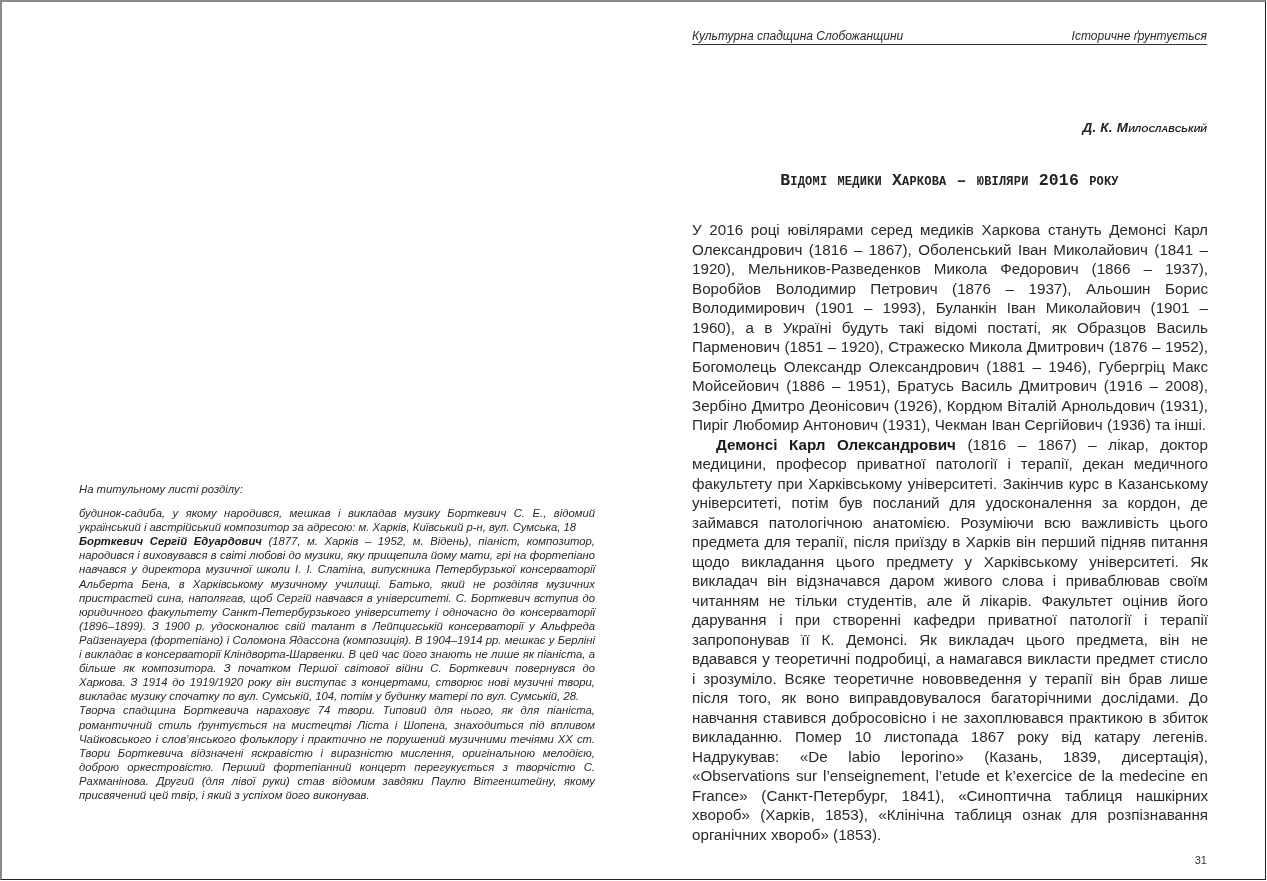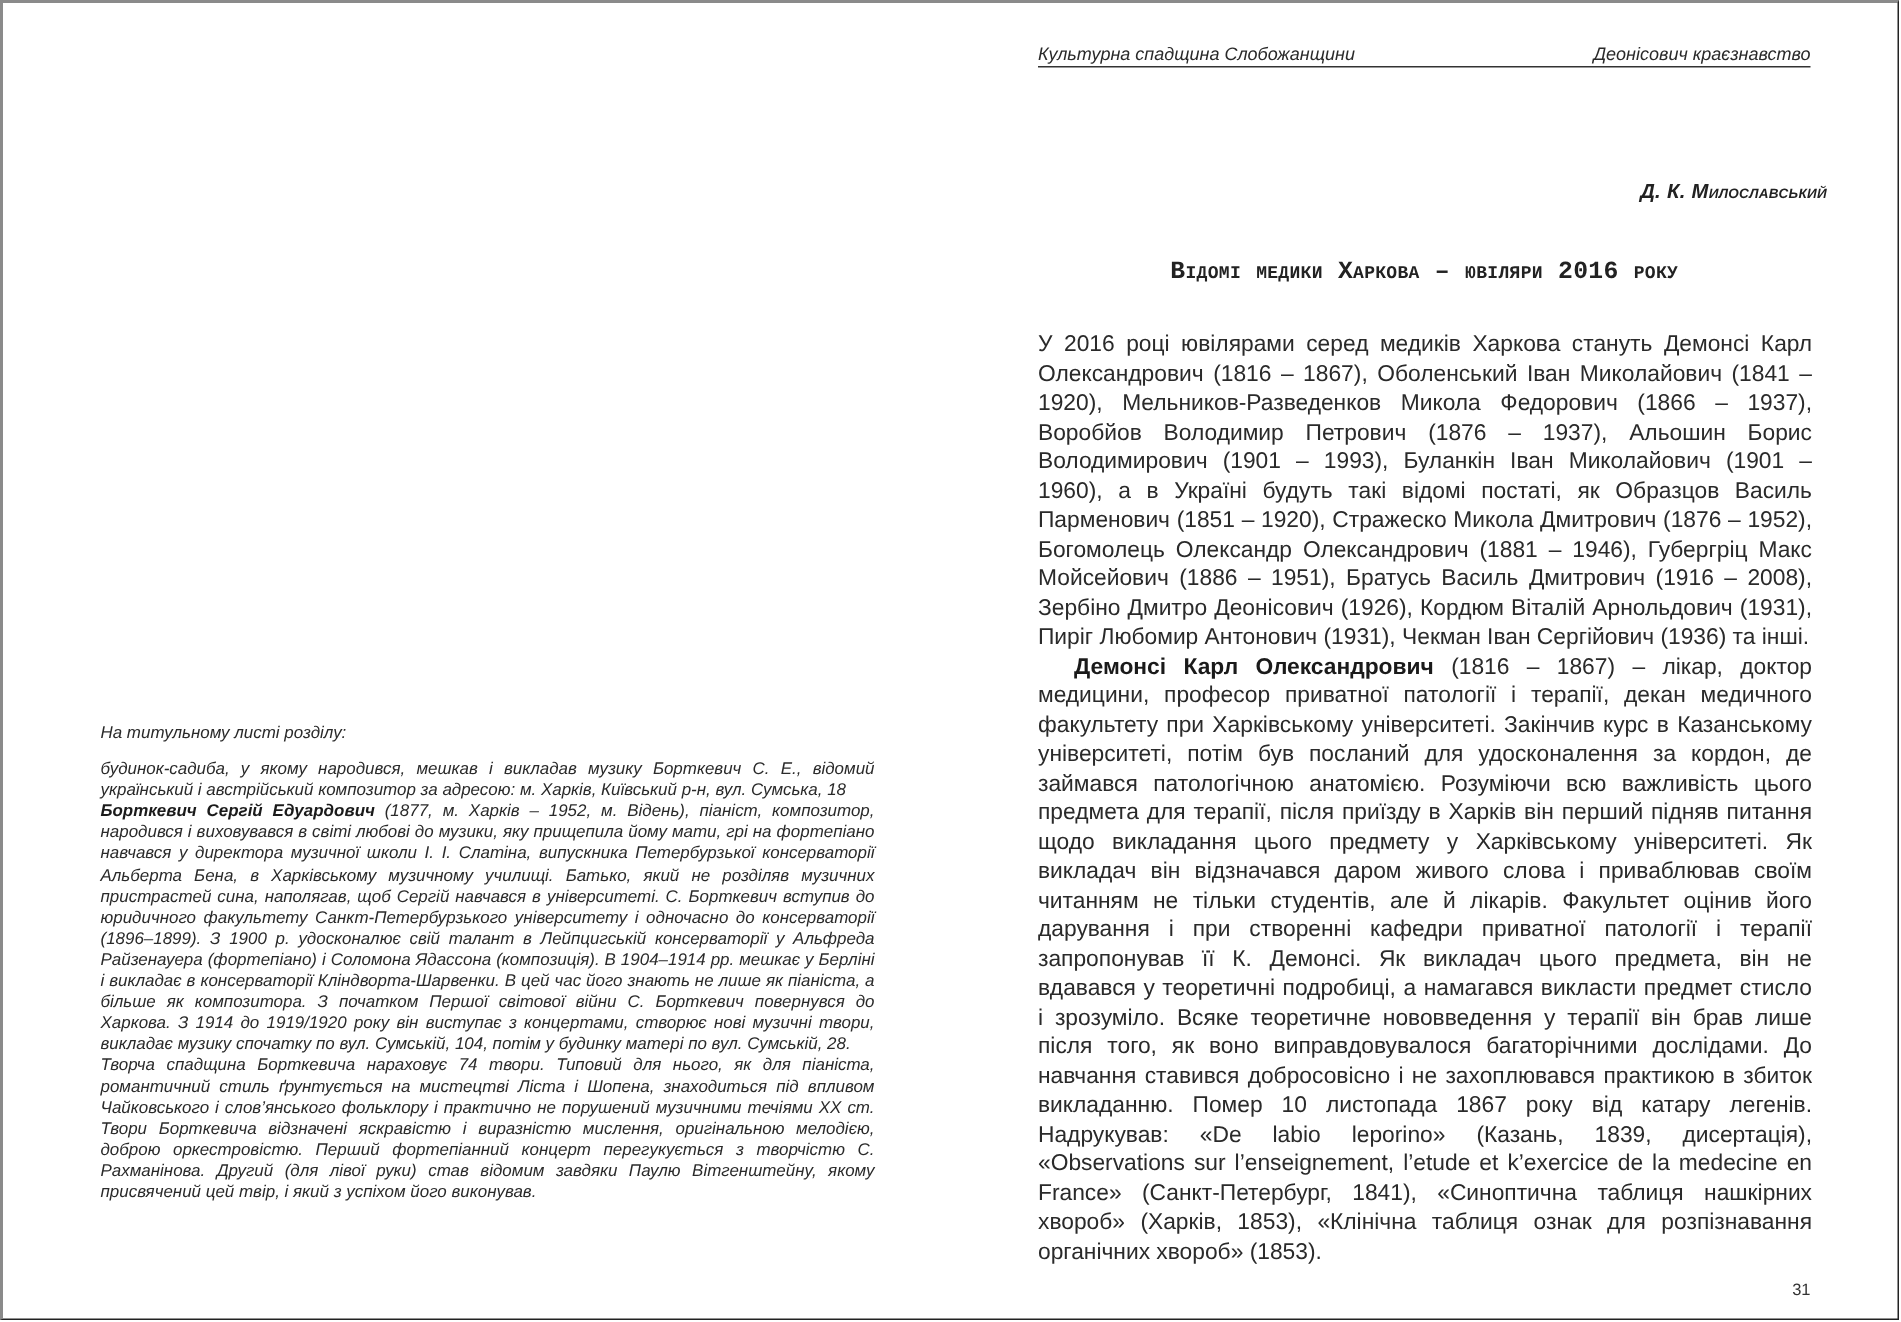--- a/index.html
+++ b/index.html
@@ -3,33 +3,33 @@
 <meta charset="utf-8">
 <style>
   html, body { margin: 0; padding: 0; background: #ffffff; }
   body { width: 1267px; height: 881px; overflow: hidden; position: relative; }
   .spread {
     position: absolute; left: 0; top: 0; width: 1266px; height: 880px;
     box-sizing: border-box; background: #fff;
     border-top: 2px solid #8a8a8a; border-left: 2px solid #8a8a8a;
     border-right: 1px solid #222; border-bottom: 1px solid #222;
   }
-  .left-page { position: absolute; left: 4px; top: 0; width: 633px; height: 880px; }
+  .left-page { position: absolute; left: 16px; top: 0; width: 633px; height: 880px; }
   .right-page { position: absolute; left: 633px; top: 0; width: 633px; height: 880px; }
 
   
   .running-header {
     position: absolute; left: 57px; top: 27px; width: 515px;
     border-bottom: 1px solid #333; padding-bottom: 1px;
     display: flex; justify-content: space-between;
     font-family: "Liberation Sans", sans-serif; font-style: italic;
     font-size: 12px; color: #2a2a2a; line-height: 14px;
   }
   .author {
-    position: absolute; right: 50px; top: 118px;
+    position: absolute; right: 61px; top: 118px;
     font-family: "Liberation Sans", sans-serif; font-weight: bold; font-style: italic;
     font-size: 13.5px; color: #222; font-variant: small-caps; letter-spacing: 0.2px;
   }
   .article-title {
     position: absolute; left: 57px; width: 515px; top: 169px; text-align: center;
     font-family: Liberation Mono, monospace; font-weight: bold;
     font-size: 16.5px; color: #222; font-variant: small-caps; letter-spacing: 0.2px;
   }
   .body-text {
     position: absolute; left: 57px; top: 218px; width: 516px;
@@ -64,21 +64,21 @@
       <p class="caption-heading">На титульному листі розділу:</p>
       <p><span>будинок-садиба, у якому народився, мешкав і викладав музику Борткевич С. Е., відомий український і австрійський композитор за адресою: м. Харків, Київський р-н, вул. Сумська, 18</span></p>
       <p><b>Борткевич Сергій Едуардович</b><span> (1877, м. Харків – 1952, м. Відень), піаніст, композитор, народився і виховувався в світі любові до музики, яку прищепила йому мати, грі на фортепіано навчався у директора музичної школи І. І. Слатіна, випускника Петербурзької консерваторії Альберта Бена, в Харківському музичному училищі. Батько, який не розділяв музичних пристрастей сина, наполягав, щоб Сергій навчався в університеті. С. Борткевич вступив до юридичного факультету Санкт-Петербурзького університету і одночасно до консерваторії (1896–1899). З 1900 р. удосконалює свій талант в Лейпцигській консерваторії у Альфреда Райзенауера (фортепіано) і Соломона Ядассона (композиція). В 1904–1914 рр. мешкає у Берліні і викладає в консерваторії Кліндворта-Шарвенки. В цей час його знають не лише як піаніста, а більше як композитора. З початком Першої світової війни С. Борткевич повернувся до Харкова. З 1914 до 1919/1920 року він виступає з концертами, створює нові музичні твори, викладає музику спочатку по вул. Сумській, 104, потім у будинку матері по вул. Сумській, 28.</span></p>
       <p><span>Творча спадщина Борткевича нараховує 74 твори. Типовий для нього, як для піаніста, романтичний стиль ґрунтується на мистецтві Ліста і Шопена, знаходиться під впливом Чайковського і слов’янського фольклору і практично не порушений музичними течіями ХХ ст. Твори Борткевича відзначені яскравістю і виразністю мислення, оригінальною мелодією, доброю оркестровістю. Перший фортепіанний концерт перегукується з творчістю С. Рахманінова. Другий (для лівої руки) став відомим завдяки Паулю Вітгенштейну, якому присвячений цей твір, і який з успіхом його виконував.</span></p>
     </div>
   </div>
 
   <div class="right-page">
     <div class="running-header">
       <span>Культурна спадщина Слобожанщини</span>
-      <span>Деонісович краєзнавство</span>
+      <span>Історичне ґрунтується</span>
     </div>
 
     <div class="author">Д. К. Милославський</div>
     <div class="article-title">Відомі медики Харкова – ювіляри 2016 року</div>
 
     <div class="body-text">
       <p><span>У 2016 році ювілярами серед медиків Харкова стануть Демонсі Карл Олександрович (1816 – 1867), Оболенський Іван Миколайович (1841 – 1920), Мельников-Разведенков Микола Федорович (1866 – 1937), Воробйов Володимир Петрович (1876 – 1937), Альошин Борис Володимирович (1901 – 1993), Буланкін Іван Миколайович (1901 – 1960), а в Україні будуть такі відомі постаті, як Образцов Василь Парменович (1851 – 1920), Стражеско Микола Дмитрович (1876 – 1952), Богомолець Олександр Олександрович (1881 – 1946), Губергріц Макс Мойсейович (1886 – 1951), Братусь Василь Дмитрович (1916 – 2008), Зербіно Дмитро Деонісович (1926), Кордюм Віталій Арнольдович (1931), Пиріг Любомир Антонович (1931), Чекман Іван Сергійович (1936) та інші.</span></p>
       <p class="indent"><b>Демонсі Карл Олександрович</b><span> (1816 – 1867) – лікар, доктор медицини, професор приватної патології і терапії, декан медичного факультету при Харківському університеті. Закінчив курс в Казанському університеті, потім був посланий для удосконалення за кордон, де займався патологічною анатомією. Розуміючи всю важливість цього предмета для терапії, після приїзду в Харків він перший підняв питання щодо викладання цього предмету у Харківському університеті. Як викладач він відзначався даром живого слова і приваблював своїм читанням не тільки студентів, але й лікарів. Факультет оцінив його дарування і при створенні кафедри приватної патології і терапії запропонував її К. Демонсі. Як викладач цього предмета, він не вдавався у теоретичні подробиці, а намагався викласти предмет стисло і зрозуміло. Всяке теоретичне нововведення у терапії він брав лише після того, як воно виправдовувалося багаторічними дослідами. До навчання ставився добросовісно і не захоплювався практикою в збиток викладанню. Помер 10 листопада 1867 року від катару легенів. Надрукував: «De labio leporino» (Казань, 1839, дисертація), «Observations sur l’enseignement, l’etude et k’exercice de la medecine en France» (Санкт-Петербург, 1841), «Синоптична таблиця нашкірних хвороб» (Харків, 1853), «Клінічна таблиця ознак для розпізнавання органічних хвороб» (1853).</span></p>
 
     </div>

